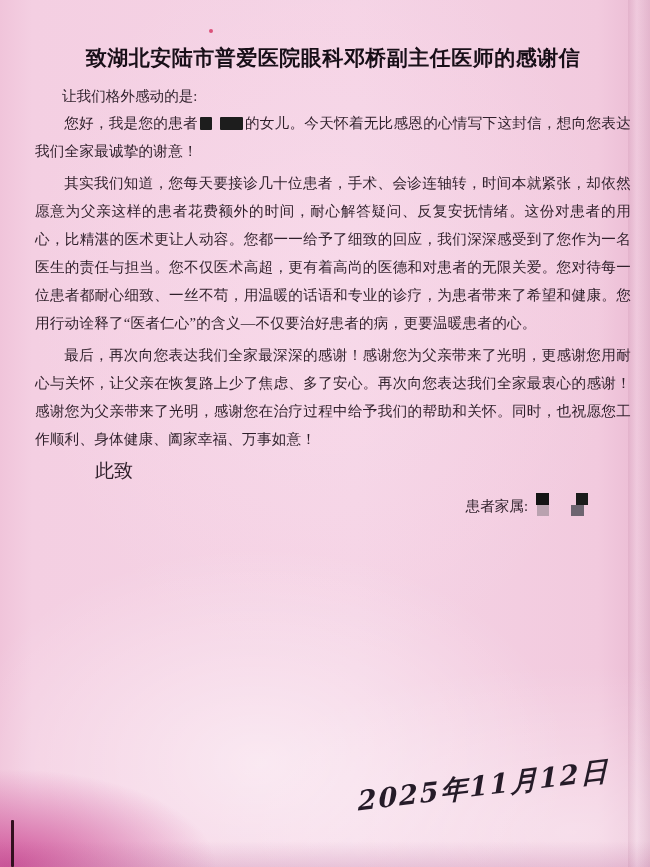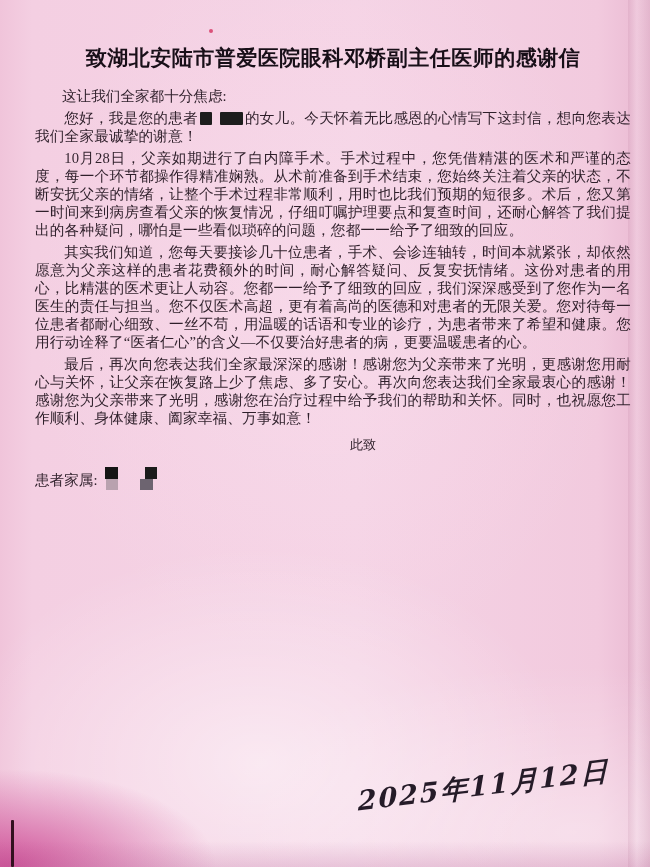--- a/index.html
+++ b/index.html
@@ -42,32 +42,32 @@
   }
   .title{
     text-align:center;font-weight:bold;font-size:21px;letter-spacing:.5px;
     color:#180f18;margin:0 0 14px 0;
     font-family:"Liberation Sans","DejaVu Sans",sans-serif;
   }
   .salutation{
     font-size:14.6px;line-height:20px;margin:0 0 3px 0;padding-left:27px;
   }
   p.body-par{
-    font-size:14.6px;line-height:18px;margin:0 0 4px 0;
+    font-size:14.6px;line-height:28px;margin:0 0 4px 0;
     text-indent:2em;text-align:justify;letter-spacing:.2px;font-family:Liberation Serif, serif;
   }
   .redact-sm,.redact-lg{
     display:inline-block;height:13px;background:#1d1d1d;vertical-align:-2px;border-radius:1px;
   }
   .redact-sm{width:12px;margin:0 6px 0 2px;}
   .redact-lg{width:23px;margin:0 2px;}
-  .closing{font-size:13px;line-height:20px;margin:8px 0 0 0;padding-left:60px;text-align:center;}
+  .closing{font-size:19px;line-height:20px;margin:8px 0 0 0;padding-left:60px;}
   .closing.jl{margin-top:6px;}
   .sig-row{
-    margin-top:12px;padding-right:42px;
+    margin-top:12px;text-align:right;padding-right:42px;
     font-size:14.6px;line-height:22px;white-space:nowrap;
   }
   .mosaic{display:inline-block;vertical-align:-6px;margin-left:8px;}
   .mz{display:inline-block;width:24px;height:24px;background-repeat:no-repeat;}
   .mz1{
     background-image:linear-gradient(#141414,#141414),linear-gradient(#b9a2af,#b9a2af);
     background-size:13px 12px,12px 11px;background-position:0 0,1px 12px;
     margin-right:5px;
   }
   .mz2{
@@ -83,25 +83,24 @@
 </style>
 </head>
 <body>
 
 <div class="paper">
   <div class="red-dot"></div>
 
   <div class="content">
     <div class="title">致湖北安陆市普爱医院眼科邓桥副主任医师的感谢信</div>
 
-    <div class="salutation">这让我们全家都十分焦虑:</div>
+    <div class="salutation">让我们格外感动的是:</div>
 
     <p class="body-par"><span>您好，我是您的患者</span><span class="redact-sm"></span><span class="redact-lg"></span><span>的女儿。今天怀着无比感恩的心情写下这封信，想向您表达我们全家最诚挚的谢意！</span></p>
 
-    <p class="body-par">10月28日，父亲如期进行了白内障手术。手术过程中，您凭借精湛的医术和严谨的态度，每一个环节都操作得精准娴熟。从术前准备到手术结束，您始终关注着父亲的状态，不断安抚父亲的情绪，让整个手术过程非常顺利，用时也比我们预期的短很多。术后，您又第一时间来到病房查看父亲的恢复情况，仔细叮嘱护理要点和复查时间，还耐心解答了我们提出的各种疑问，哪怕是一些看似琐碎的问题，您都一一给予了细致的回应。</p>
     <p class="body-par">其实我们知道，您每天要接诊几十位患者，手术、会诊连轴转，时间本就紧张，却依然愿意为父亲这样的患者花费额外的时间，耐心解答疑问、反复安抚情绪。这份对患者的用心，比精湛的医术更让人动容。您都一一给予了细致的回应，我们深深感受到了您作为一名医生的责任与担当。您不仅医术高超，更有着高尚的医德和对患者的无限关爱。您对待每一位患者都耐心细致、一丝不苟，用温暖的话语和专业的诊疗，为患者带来了希望和健康。您用行动诠释了“医者仁心”的含义—不仅要治好患者的病，更要温暖患者的心。</p>
     <p class="body-par">最后，再次向您表达我们全家最深深的感谢！感谢您为父亲带来了光明，更感谢您用耐心与关怀，让父亲在恢复路上少了焦虑、多了安心。再次向您表达我们全家最衷心的感谢！感谢您为父亲带来了光明，感谢您在治疗过程中给予我们的帮助和关怀。同时，也祝愿您工作顺利、身体健康、阖家幸福、万事如意！</p>
 
     <div class="closing">此致</div>
 
     <div class="sig-row">
       <span>患者家属:</span><span class="mosaic"><span class="mz mz1"></span><span class="mz mz2"></span></span>
     </div>
   </div>
 

